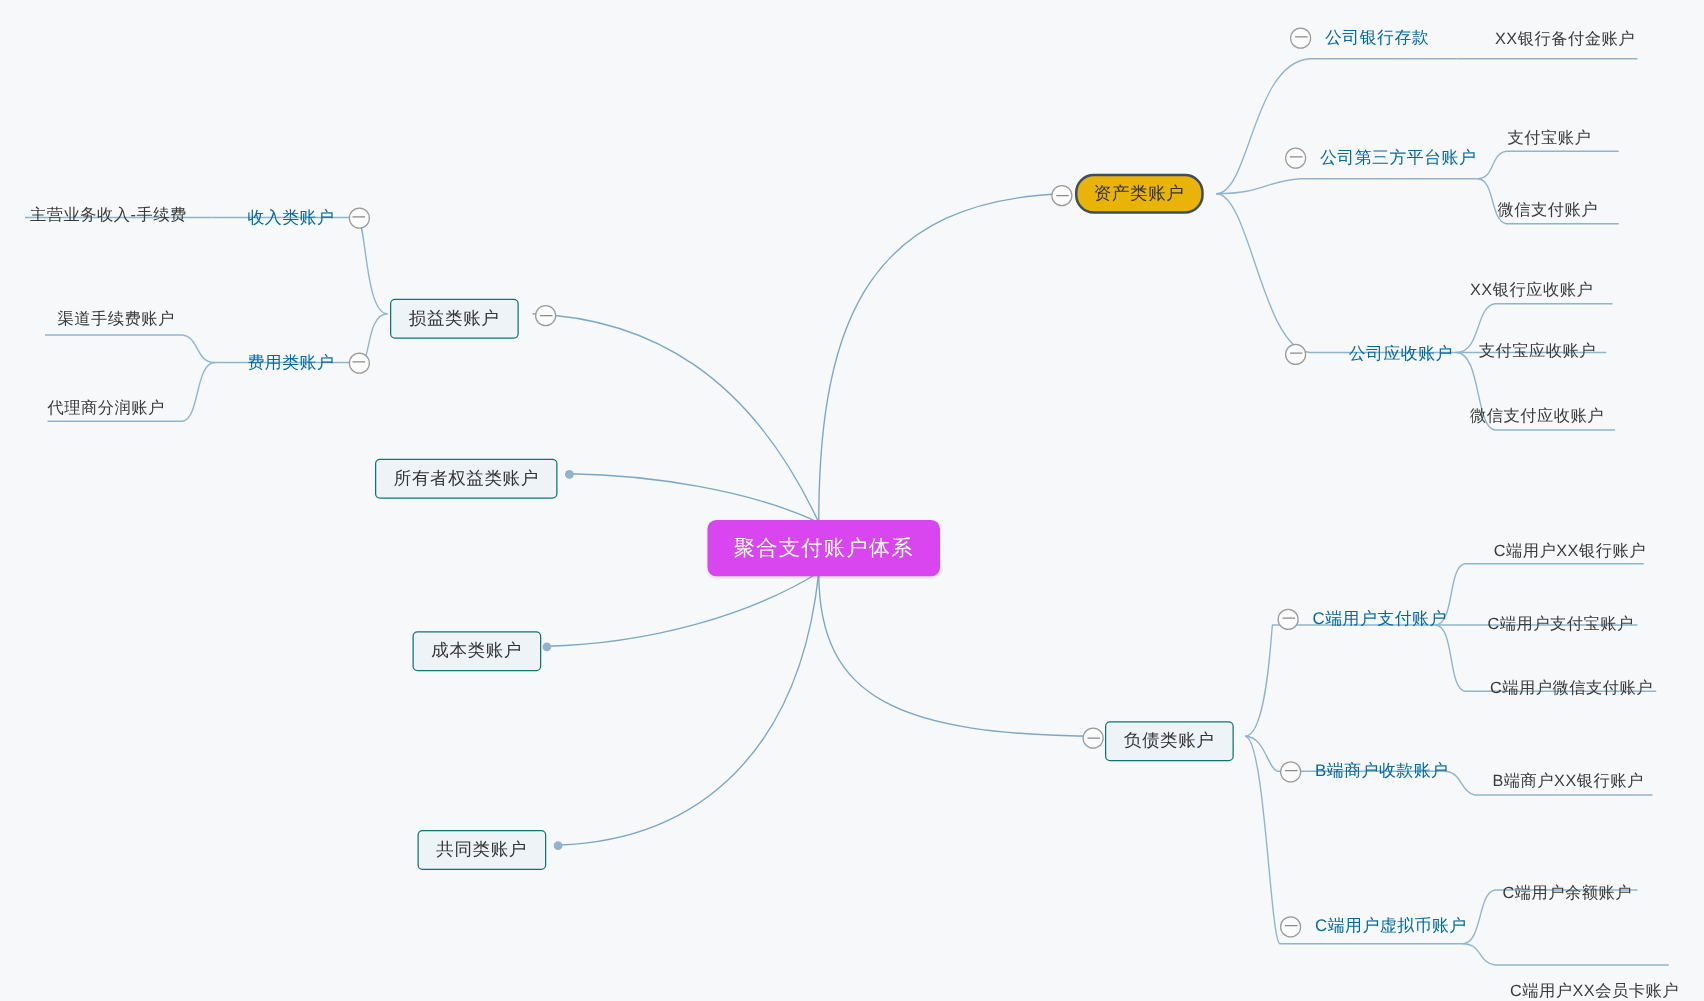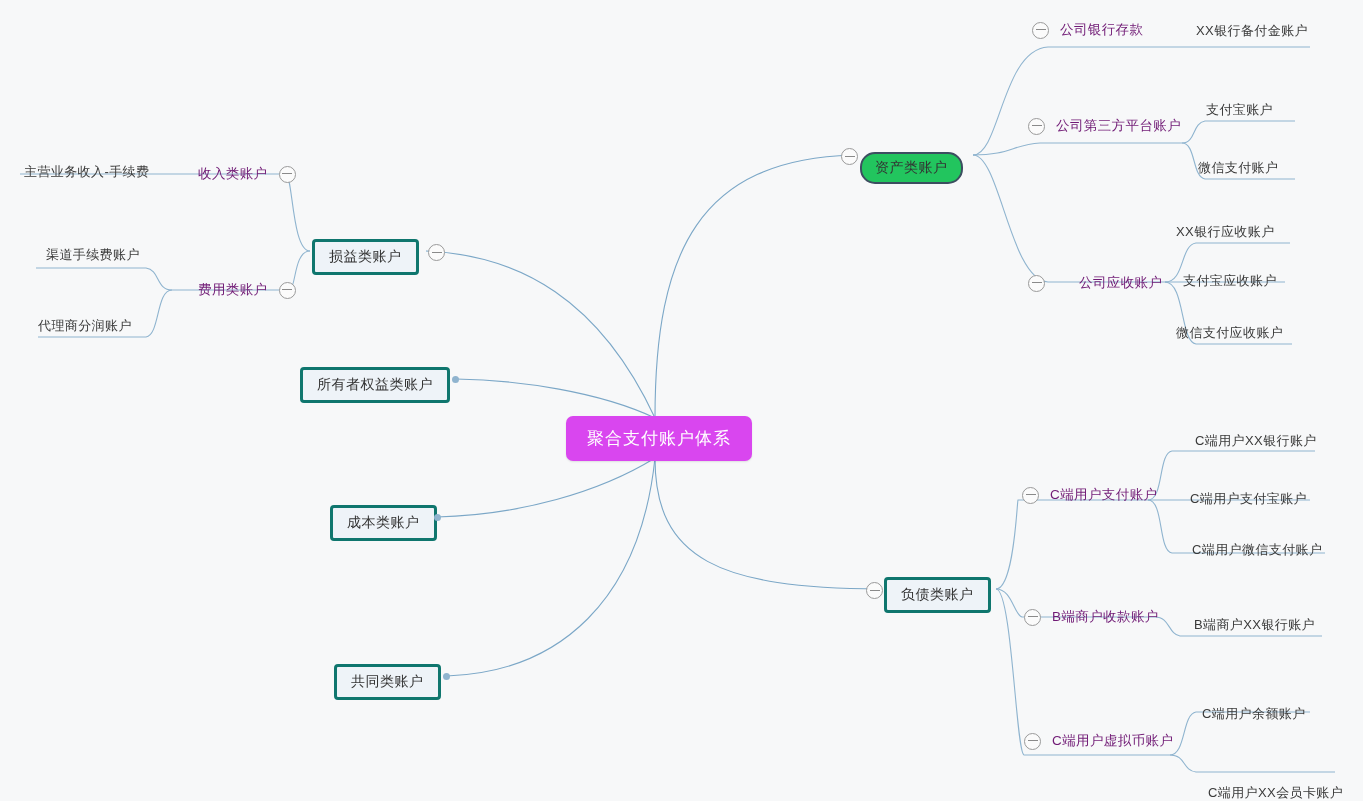--- a/index.html
+++ b/index.html
@@ -24,37 +24,36 @@
     border-radius:7px;
     font-size:17px;
     letter-spacing:1px;
     padding:11px 21px;
     box-shadow:0 1px 2px rgba(0,0,0,0.10);
   }
 
   
   .lvl1 {
     background:#eef3f8;
-    border:3px solid #0f766e;
+    border:1px solid #0f766e;
     border-radius:4px;
     color:#333333;
     font-size:14px;
     padding:6px 14px;
     letter-spacing:0.5px;
   }
   .lvl1.selected {
     border:2px solid #3c4e60;
-    background:#22c55e;
+    background:#eab308;
     border-radius:15px;
     padding:5px 13px;
-    margin-top:13px;
-  }
-
-  
-  .lvl2 { font-size:13.5px; color:#701a75; display:flex; align-items:center; letter-spacing:0.4px; }
+  }
+
+  
+  .lvl2 { font-size:13.5px; color:#0369a1; display:flex; align-items:center; letter-spacing:0.4px; }
   .lvl2 .lbl { padding:0 2px; }
   .lvl2.rtl { flex-direction:row-reverse; }
 
   .toggle {
     width:15px; height:15px;
     border:1px solid #9a9a9a;
     border-radius:50%;
     background:#fbfbfb;
     position:relative;
     flex:0 0 auto;

